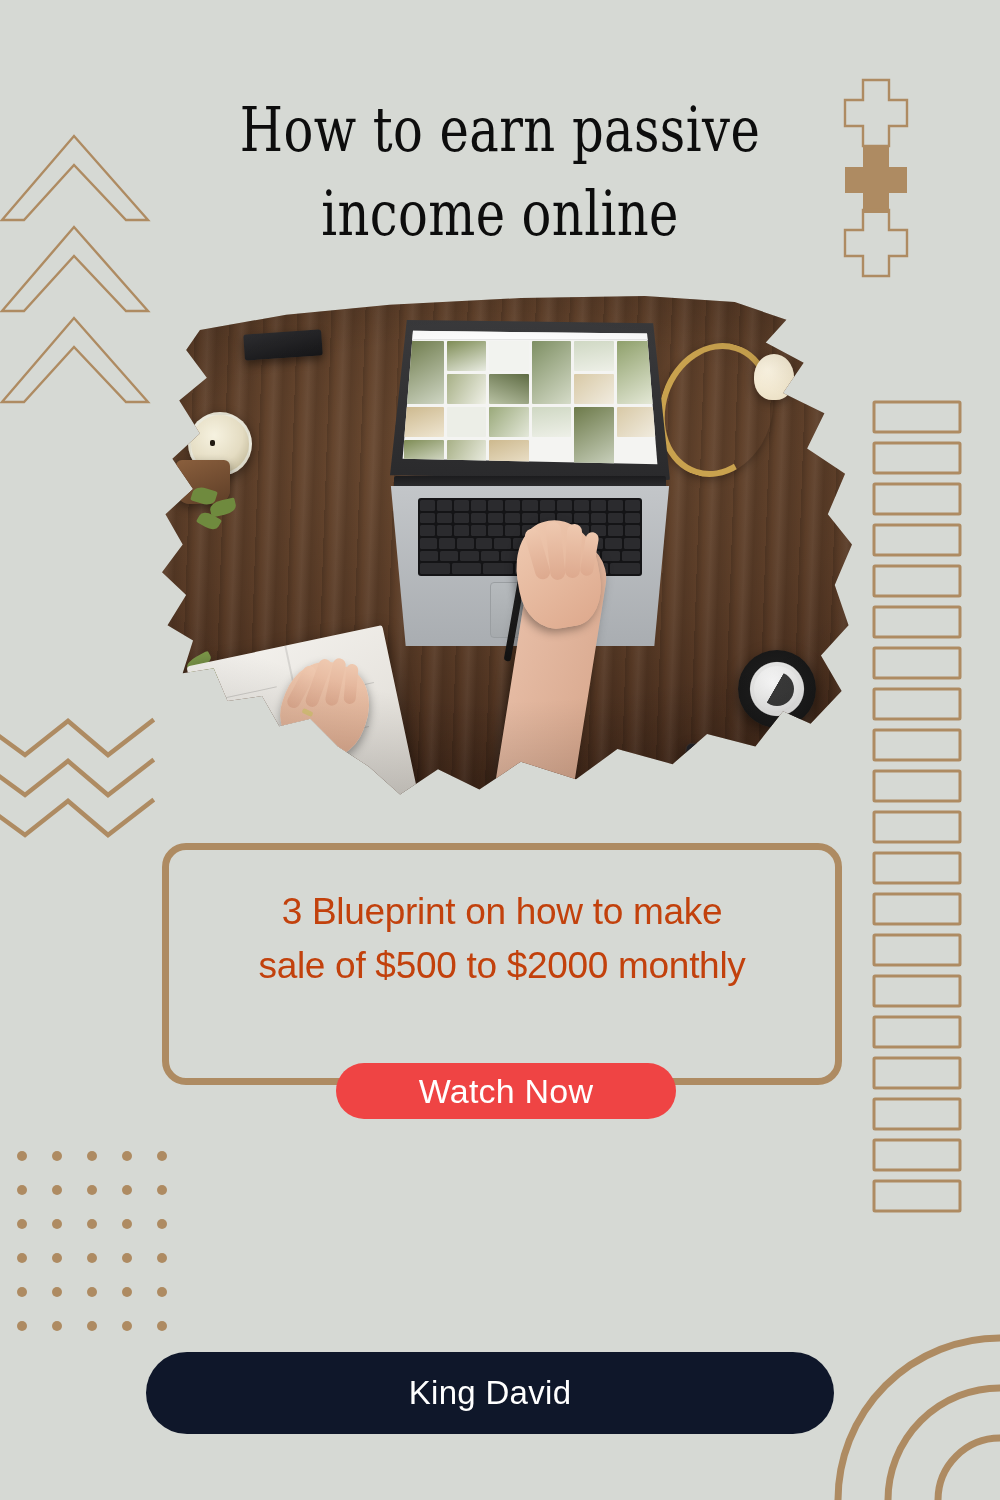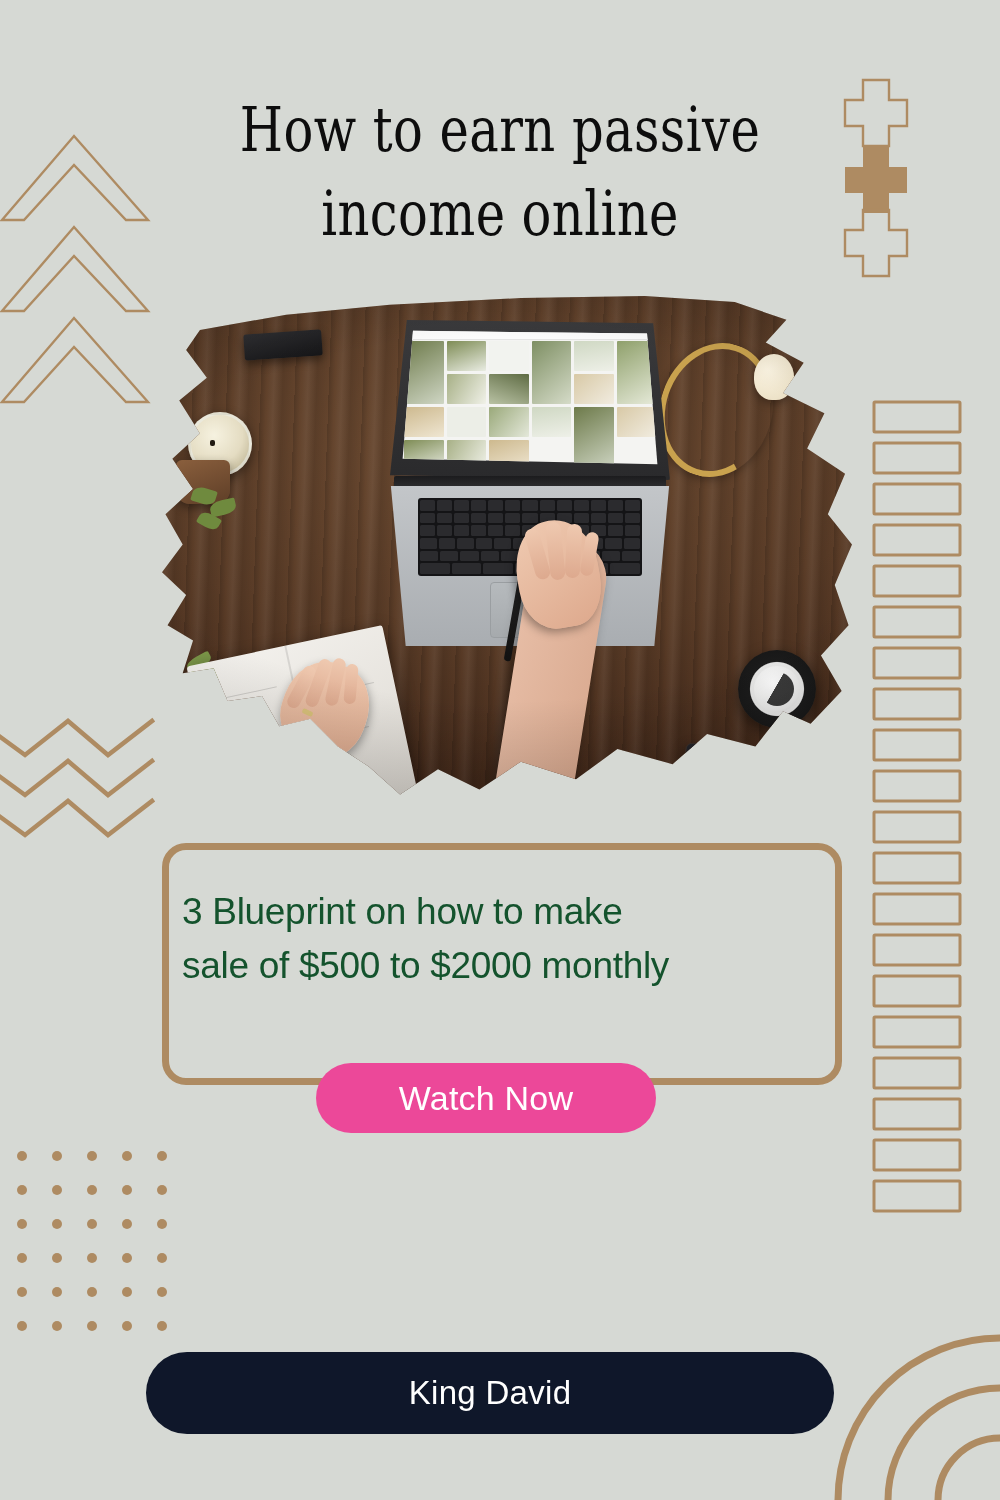--- a/index.html
+++ b/index.html
@@ -271,28 +271,29 @@
 
   
   #info-box{
     position:absolute;left:162px;top:843px;width:680px;height:242px;
     border:7px solid #ae8b62;
     border-radius:24px;
     box-sizing:border-box;
   }
   #info-text{
     position:absolute;left:182px;top:885px;width:640px;
+    text-align:center;
     font-size:37px;
     line-height:54px;
-    color:#14532d;
+    color:#c2410c;
     letter-spacing:-0.3px;
   }
   #watch-now{
-    position:absolute;left:316px;top:1063px;width:340px;height:70px;
-    background:#ec4899;
+    position:absolute;left:336px;top:1063px;width:340px;height:56px;
+    background:#ef4444;
     border-radius:36px;
     display:flex;align-items:center;justify-content:center;
     color:#ffffff;
     font-size:34px;
     letter-spacing:0.2px;
   }
 
   
   #author-bar{
     position:absolute;left:146px;top:1352px;width:688px;height:82px;

